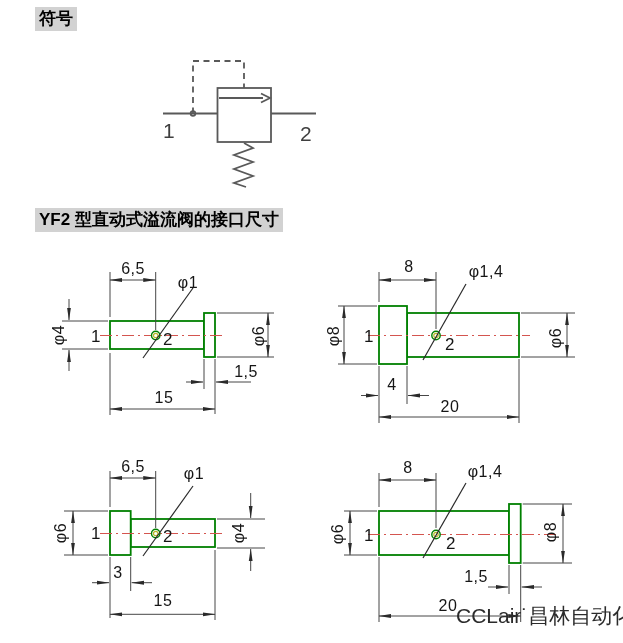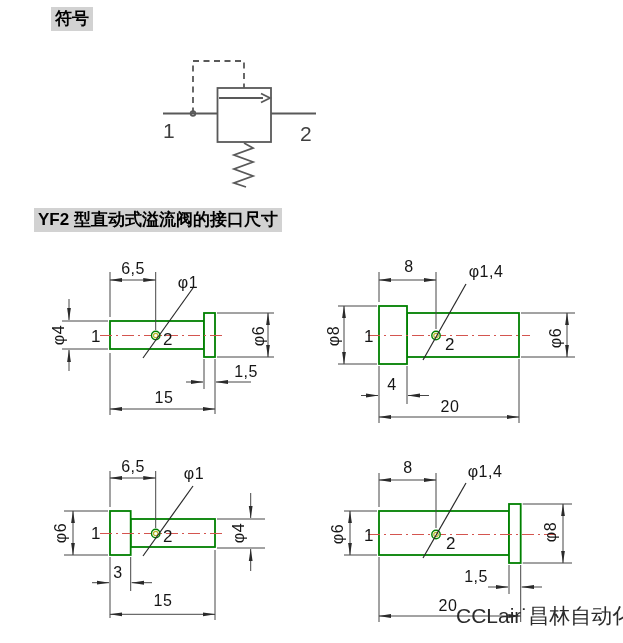--- a/index.html
+++ b/index.html
@@ -8,21 +8,21 @@
     font-family:"Liberation Sans", sans-serif; overflow:hidden;
   }
   svg.linework { position:absolute; left:0; top:0; }
   .ln  { stroke:#474747; stroke-width:1; fill:none; }
   .grn { stroke:#008000; stroke-width:1.8; fill:#ffffff; }
   .ctr { stroke:#d4554f; stroke-width:1.2; fill:none; stroke-dasharray:12 4 2 4; }
   .ldr { stroke:#2a2a2a; stroke-width:1.2; fill:none; }
   .sym { stroke:#595959; stroke-width:1.8; fill:none; }
   .hdr {
     position:absolute; background:#d2d2d2; color:#000; font-weight:bold;
-    font-size:17px; line-height:1.3; padding:1px 4px; white-space:nowrap;margin-left:16px;
+    font-size:17px; line-height:1.3; padding:1px 4px; white-space:nowrap;
   }
   .lbl {
     position:absolute; transform:translate(-50%,-50%);
     font-size:16px; color:#161616; letter-spacing:0.5px; white-space:nowrap;
     line-height:1;
   }
   .lbl.rot { transform:translate(-50%,-50%) rotate(-90deg); }
   .lbl.port { font-size:17px; }
   .lbl.symport { font-size:21px; color:#3f3f3f; }
   .wm {
@@ -143,21 +143,21 @@
     <path class="ln" d="M509,565 V594"></path>
     <path class="ln" d="M520.7,565 V622"></path>
     <path class="ln" d="M488,587 H508" marker-end="url(#m)"></path>
     <path class="ln" d="M542,587 H521.7" marker-end="url(#m)"></path>
     <path class="ln" d="M379,557 V622"></path>
     <path class="ln" d="M379,616 H520.7" marker-start="url(#m)" marker-end="url(#m)"></path>
   </g>
 </svg>
 
 <div class="hdr" style="left:35px; top:7px;">符号</div>
-<div class="hdr" style="left:18px; top:208px;">YF2 型直动式溢流阀的接口尺寸</div>
+<div class="hdr" style="left:35px; top:208px;">YF2 型直动式溢流阀的接口尺寸</div>
 
 <span class="lbl symport" style="left:169px; top:130px;">1</span>
 <span class="lbl symport" style="left:306px; top:133px;">2</span>
 
 <span class="lbl" style="left:133px; top:269px;">6,5</span>
 <span class="lbl" style="left:188px; top:283px;">φ1</span>
 <span class="lbl rot" style="left:59px;  top:335px;">φ4</span>
 <span class="lbl port" style="left:96px;  top:336px;">1</span>
 <span class="lbl port" style="left:168px; top:339px;">2</span>
 <span class="lbl rot" style="left:259px; top:336px;">φ6</span>

